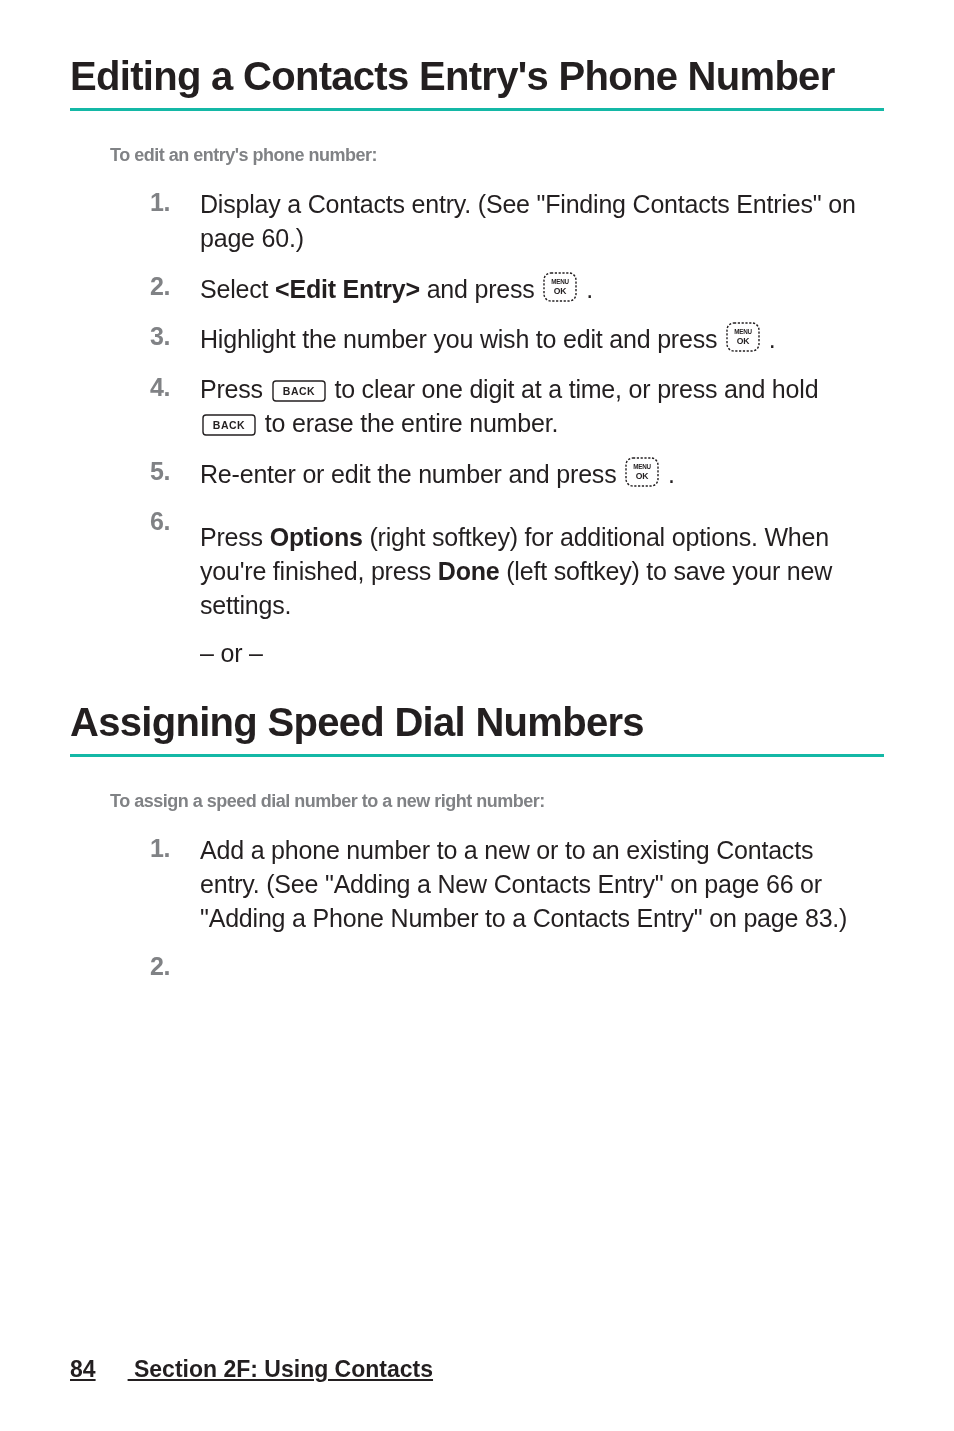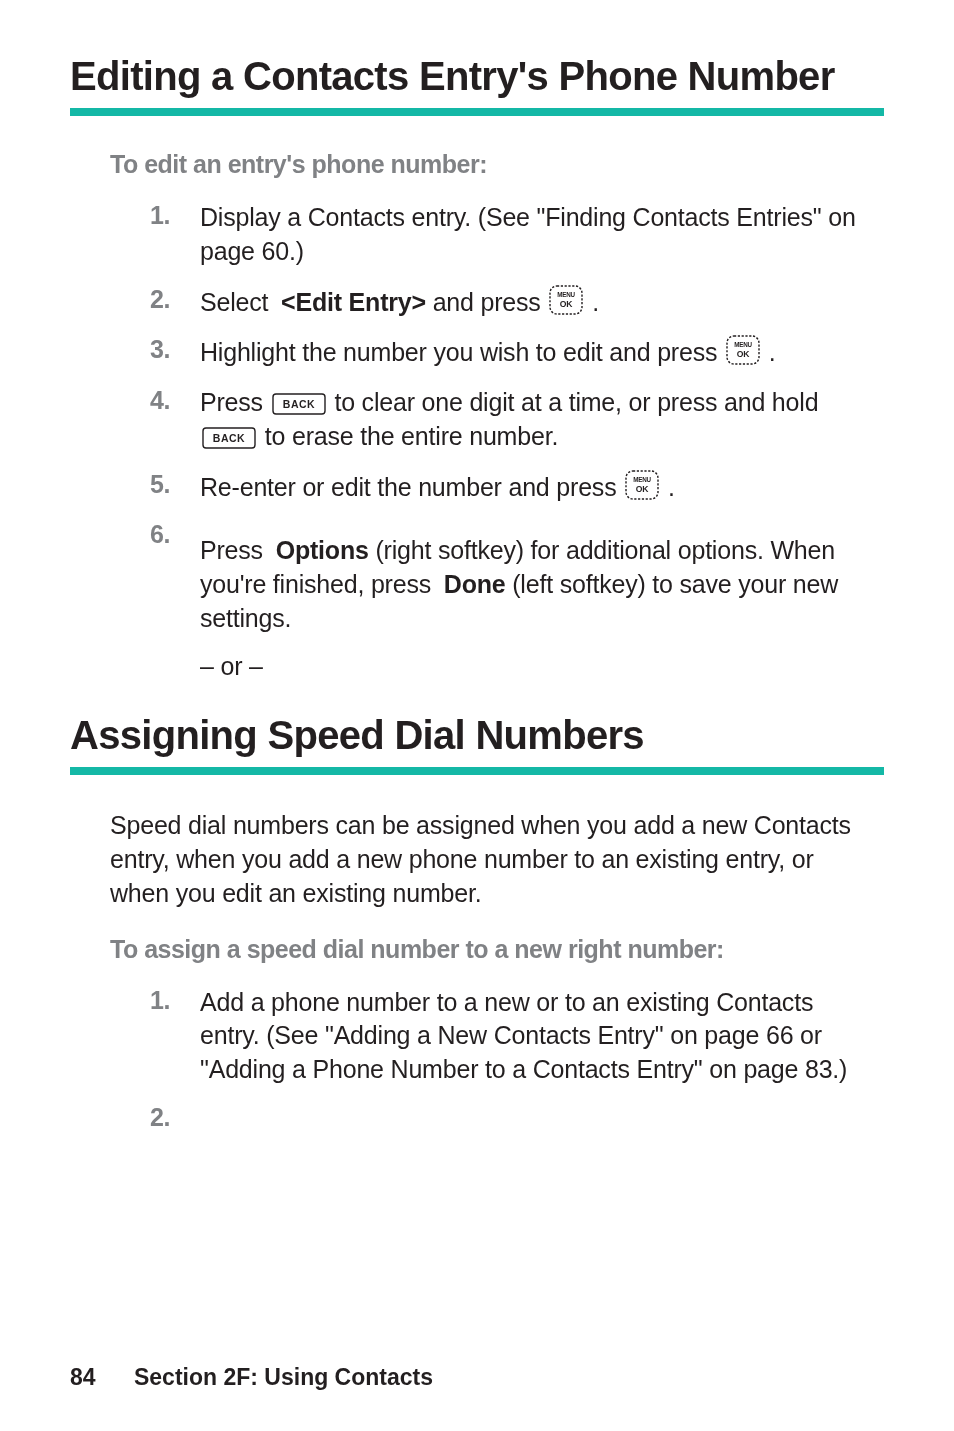--- a/index.html
+++ b/index.html
@@ -12,28 +12,28 @@
     position: relative;
     -webkit-font-smoothing: antialiased;
   }
 
   h1.page-title {
     font-size: 40px;
     font-weight: 700;
     letter-spacing: -0.7px;
     line-height: 1.1;
     padding-bottom: 10px;
-    border-bottom: 8px solid #14b8a6;
+    border-bottom: 3px solid #14b8a6;
     margin-bottom: 34px;
   }
 
   .indent-block { padding-left: 40px; padding-right: 8px; }
 
   .subhead {
-    font-size: 25px;
+    font-size: 18px;
     font-weight: 700;
     color: #808285;
     letter-spacing: -0.5px;
     margin-bottom: 22px;
   }
 
   ol.steps {
     list-style: none;
     padding-left: 40px;
     margin-bottom: 30px;
@@ -53,40 +53,41 @@
   }
   ol.steps .step-body {
     font-size: 25px;
     line-height: 1.35;
     letter-spacing: -0.2px;
   }
   .step-body .sub {
     margin-top: 14px;
   }
 
-  .bold { font-weight: 700; margin-left: 6px; }
+  .bold { font-weight: 700; }
 
   .para {
     font-size: 25px;
     line-height: 1.35;
     letter-spacing: -0.2px;
     margin-bottom: 24px;
   }
 
   .icon {
     display: inline-block;
     vertical-align: -4px;
     margin: 0 2px;
   }
 
   .footer {
     position: absolute;
     left: 70px;
-    bottom: 40px;
+    bottom: 48px;
     font-size: 23px;
+    text-decoration: underline;
   }
   .footer .pg { font-weight: 700; margin-right: 32px; }
   .footer .sec { font-weight: 700; }
 </style>
 </head>
 <body>
 
 <h1 class="page-title">Editing a Contacts Entry's Phone Number</h1>
 
 <div class="indent-block">
@@ -146,21 +147,20 @@
           <div class="sub">Press <span class="bold">Options</span> (right softkey) for additional options. When you're finished, press <span class="bold">Done</span> (left softkey) to save your new settings.</div>
           <div class="sub">– or –</div>
         </div>
       </li>
     </ol>
 </div>
 
 <h1 class="page-title">Assigning Speed Dial Numbers</h1>
 
 <div class="indent-block">
-  <p class="para">Speed dial numbers can be assigned when you add a new Contacts entry, when you add a new phone number to an existing entry, or when you edit an existing number.</p>
   <div class="subhead">To assign a speed dial number to a new right number:</div>
   <ol class="steps" id="steps2">
       <li>
         <span class="num">1.</span>
         <div class="step-body">
           <div>Add a phone number to a new or to an existing Contacts entry. (See "Adding a New Contacts Entry" on page 66 or "Adding a Phone Number to a Contacts Entry" on page 83.)</div>
         </div>
       </li>
       <li>
         <span class="num">2.</span>

